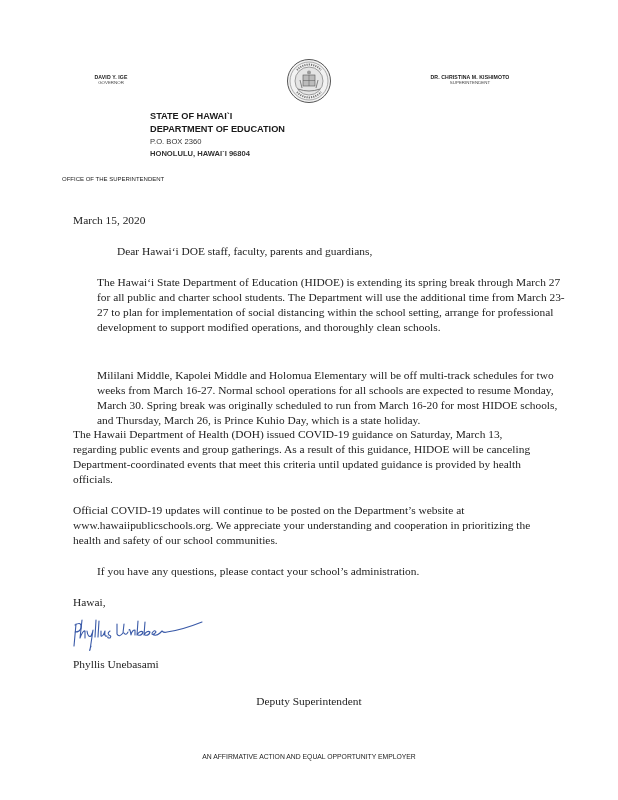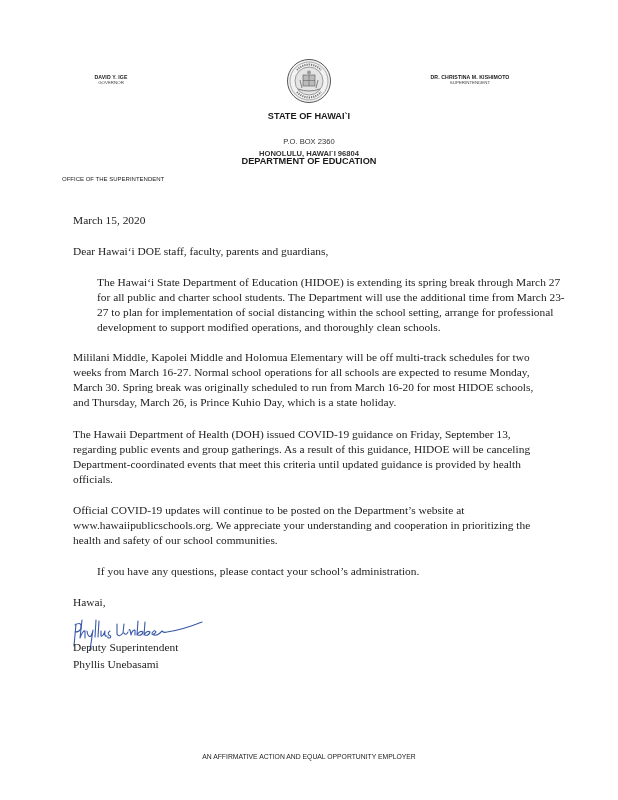--- a/index.html
+++ b/index.html
@@ -10,41 +10,41 @@
 
     .official { text-align: center; line-height: 1.1; }
     .official .name { font-size: 5.2px; font-weight: bold; letter-spacing: 0.1px; }
     .official .title { font-size: 4.4px; color: #444; }
 
     #governor { left: 88px; top: 75px; width: 46px; }
     #superintendent { left: 400px; top: 75px; width: 140px; }
 
     #seal { left: 286px; top: 58px; width: 46px; height: 46px; }
 
-    .dept { left: 150px; width: 318px; text-align: center; }
+    .dept { left: 150px; width: 318px; text-align: left; }
     #state-name { top: 111px; font-size: 9.2px; font-weight: bold; }
-    #dept-name { top: 124px; font-size: 9.2px; font-weight: bold; margin-top: 32px; }
+    #dept-name { top: 124px; font-size: 9.2px; font-weight: bold; }
     #po-box { top: 137px; font-size: 7.6px; color: #333; }
     #city { top: 149px; font-size: 7.6px; color: #333; font-weight: bold; }
 
     #office { left: 62px; top: 176px; font-size: 6px; color: #222; }
 
     .body-text { left: 73px; width: 472px; font-size: 11.4px; line-height: 15px; color: #222; }
     .body-text p { margin: 0; }
     #date { top: 213px; }
-    #salutation { top: 244px; }
+    #salutation { top: 244px; margin-left: 44px; }
     #para1 { top: 275px; margin-left: 24px; }
-    #para2 { top: 350px; }
+    #para2 { top: 368px; margin-left: 24px; }
     #para3 { top: 427px; }
     #para4 { top: 503px; }
     #closing-q { top: 564px; margin-left: 24px; }
     #mahalo { top: 595px; }
     #signature { left: 72px; top: 616px; width: 150px; height: 36px; }
     #signer-name { top: 657px; }
-    #signer-title { top: 640px; }
+    #signer-title { top: 694px; text-align: center; }
 
     #footer { left: 100px; width: 418px; top: 753px; text-align: center; font-size: 6.8px; color: #222; }
   </style>
 </head>
 <body>
 
 <div>
   <div id="governor" class="abs official sans">
     <div class="name">DAVID Y. IGE</div>
     <div class="title">GOVERNOR</div>
@@ -83,21 +83,21 @@
   <div id="date" class="abs body-text serif">March 15, 2020</div>
   <div id="salutation" class="abs body-text serif">Dear Hawai‘i DOE staff, faculty, parents and guardians,</div>
 
   <div id="para1" class="abs body-text serif">
       <p>The Hawai‘i State Department of Education (HIDOE) is extending its spring break through March 27 for all public and charter school students. The Department will use the additional time from March 23-27 to plan for implementation of social distancing within the school setting, arrange for professional development to support modified operations, and thoroughly clean schools.</p>
     </div>
   <div id="para2" class="abs body-text serif">
       <p>Mililani Middle, Kapolei Middle and Holomua Elementary will be off multi-track schedules for two weeks from March 16-27. Normal school operations for all schools are expected to resume Monday, March 30. Spring break was originally scheduled to run from March 16-20 for most HIDOE schools, and Thursday, March 26, is Prince Kuhio Day, which is a state holiday.</p>
     </div>
   <div id="para3" class="abs body-text serif">
-      <p>The Hawaii Department of Health (DOH) issued COVID-19 guidance on Friday, September 13, regarding public events and group gatherings. As a result of this guidance, HIDOE will be canceling Department-coordinated events that meet this criteria until updated guidance is provided by health officials.</p>
+      <p>The Hawaii Department of Health (DOH) issued COVID-19 guidance on Saturday, March 13, regarding public events and group gatherings. As a result of this guidance, HIDOE will be canceling Department-coordinated events that meet this criteria until updated guidance is provided by health officials.</p>
     </div>
   <div id="para4" class="abs body-text serif">
       <p>Official COVID-19 updates will continue to be posted on the Department’s website at www.hawaiipublicschools.org. We appreciate your understanding and cooperation in prioritizing the health and safety of our school communities.</p>
     </div>
 
   <div id="closing-q" class="abs body-text serif">If you have any questions, please contact your school’s administration.</div>
   <div id="mahalo" class="abs body-text serif">Hawai,</div>
 
   <div id="signature" class="abs">
     <svg width="150" height="36" viewBox="0 0 150 36">

